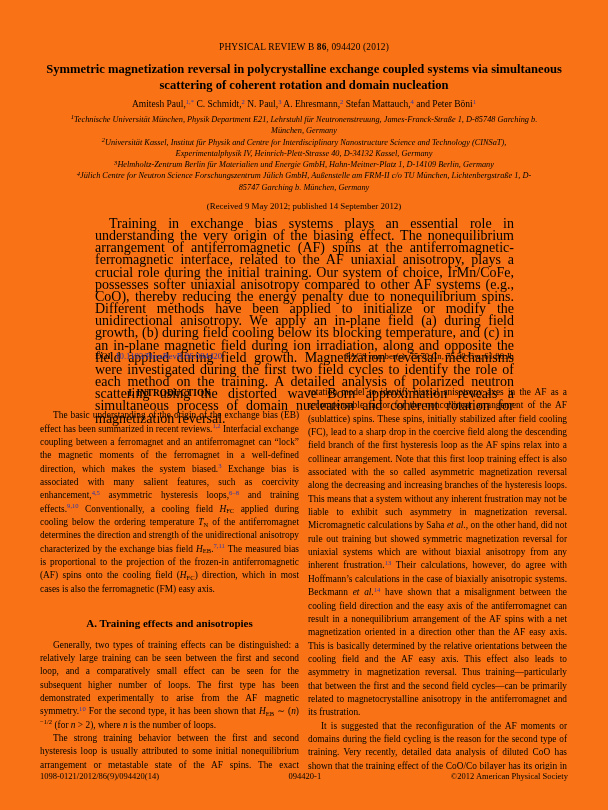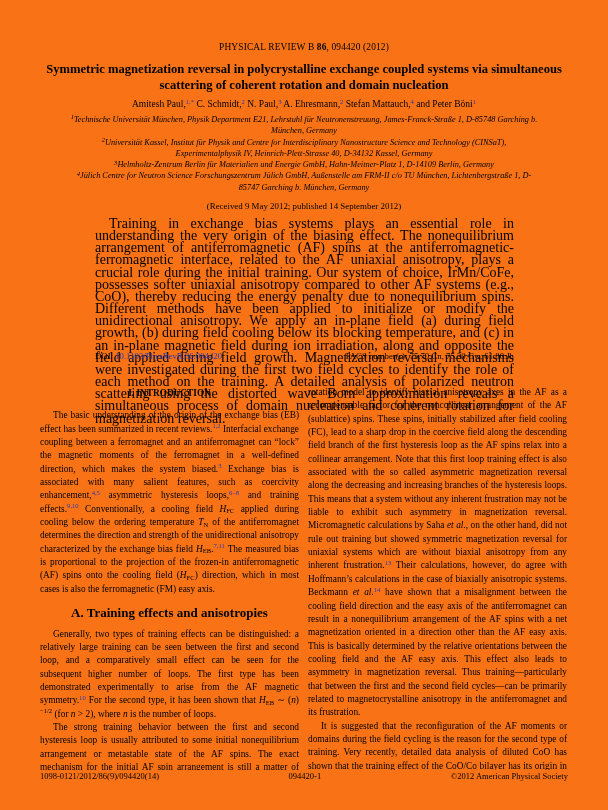--- a/index.html
+++ b/index.html
@@ -24,21 +24,21 @@
   .doirow{position:absolute;top:351px;left:95px;width:419px;display:flex;
           justify-content:space-between;font-size:8.75px;}
   .link{color:#2a35b0;text-decoration:none;cursor:pointer;}
 
   .cols{position:absolute;top:386px;left:40px;width:528px;height:384px;
         display:flex;gap:9px;overflow:hidden;}
   .col{width:259px;text-align:justify;font-size:9.35px;line-height:13.35px;
        hyphens:auto;}
   .sec{text-align:center;font-weight:bold;font-size:9.3px;margin:1px 0 9px 0;
        text-indent:0;}
-  .subsec{text-align:center;font-weight:bold;font-size:13px;margin:10px 0 8px 0;
+  .subsec{text-align:center;font-weight:bold;font-size:11px;margin:21px 0 8px 0;
           text-indent:0;}
   .col p{margin:0;text-indent:13px;}
   .col p.noindent{text-indent:0;}
 
   sup{font-size:6.6px;line-height:0;position:relative;top:-3.4px;vertical-align:baseline;}
   sub{font-size:6.6px;line-height:0;position:relative;top:1.6px;vertical-align:baseline;}
   sup.cite{color:#2a35b0;}
   .affil-line sup{top:-2.6px;}
 
   .footer{position:absolute;top:771px;left:40px;width:528px;display:flex;

